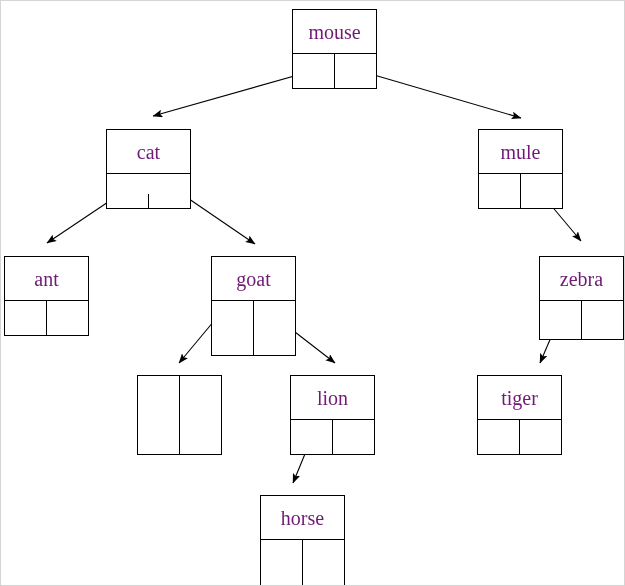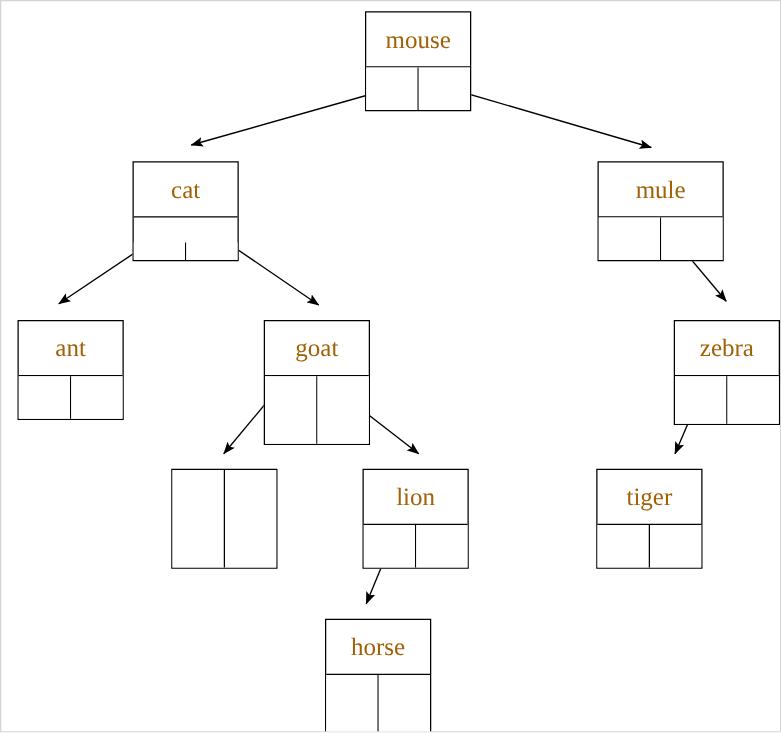--- a/index.html
+++ b/index.html
@@ -33,21 +33,21 @@
     display: flex;
     flex-direction: column;
   }
   .node-label {
     flex: 0 0 44px;
     height: 44px;
     display: flex;
     align-items: center;
     justify-content: center;
     font-size: 20px;
-    color: #a16207;
+    color: #701a75;
     border-bottom: 1px solid #000000;
     line-height: 1;
     box-sizing: border-box;
   }
   .node-cells {
     flex: 1 1 auto;
     display: flex;
     box-sizing: border-box;
   }
   .cell {
@@ -91,28 +91,28 @@
           <div class="cell right-cell"></div>
         </div>
       </div>
       <div class="node" style="left: 105px; top: 128px; width: 85px; height: 80px; border-color: rgb(0, 0, 0); background: rgb(255, 255, 255); gap: 20px;">
         <div class="node-label" style="flex-basis: 44px; height: 44px;">cat</div>
         <div class="node-cells">
           <div class="cell left-cell"></div>
           <div class="cell right-cell"></div>
         </div>
       </div>
-      <div class="node" style="left: 477px; top: 128px; width: 101px; height: 80px; border-color: rgb(0, 0, 0); background: rgb(255, 255, 255);">
+      <div class="node" style="left: 477px; top: 128px; width: 85px; height: 80px; border-color: rgb(0, 0, 0); background: rgb(255, 255, 255);">
         <div class="node-label" style="flex-basis: 44px; height: 44px;">mule</div>
         <div class="node-cells">
           <div class="cell left-cell"></div>
           <div class="cell right-cell"></div>
         </div>
       </div>
-      <div class="node" style="left: 13px; top: 255px; width: 85px; height: 80px; border-color: rgb(0, 0, 0); background: rgb(255, 255, 255);">
+      <div class="node" style="left: 3px; top: 255px; width: 85px; height: 80px; border-color: rgb(0, 0, 0); background: rgb(255, 255, 255);">
         <div class="node-label" style="flex-basis: 44px; height: 44px;">ant</div>
         <div class="node-cells">
           <div class="cell left-cell"></div>
           <div class="cell right-cell"></div>
         </div>
       </div>
       <div class="node" style="left: 210px; top: 255px; width: 85px; height: 100px; border-color: rgb(0, 0, 0); background: rgb(255, 255, 255);">
         <div class="node-label" style="flex-basis: 44px; height: 44px;">goat</div>
         <div class="node-cells">
           <div class="cell left-cell"></div>

